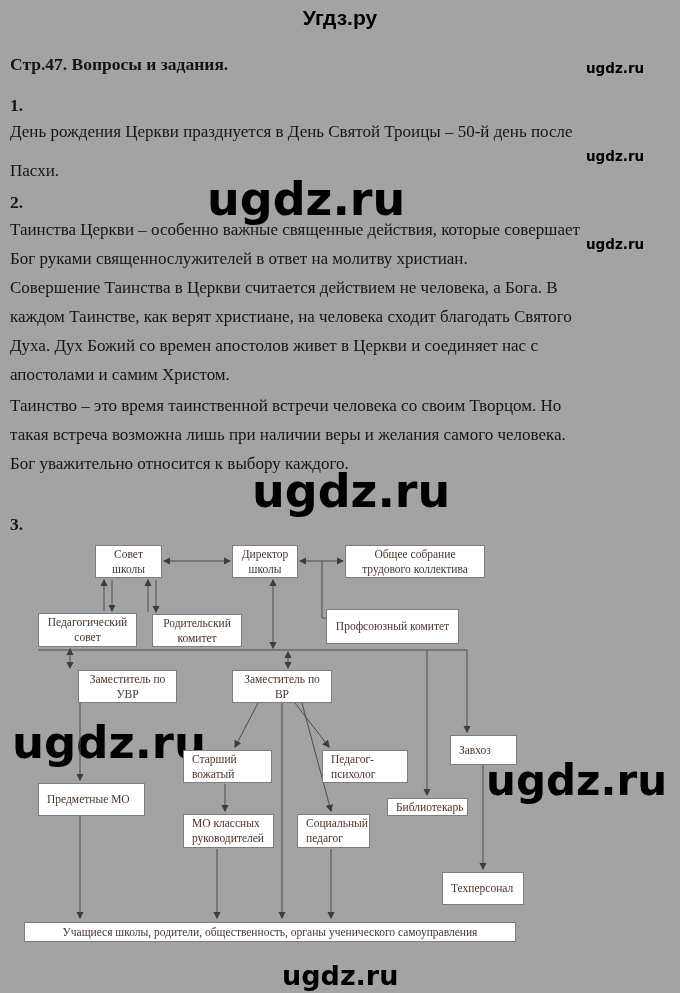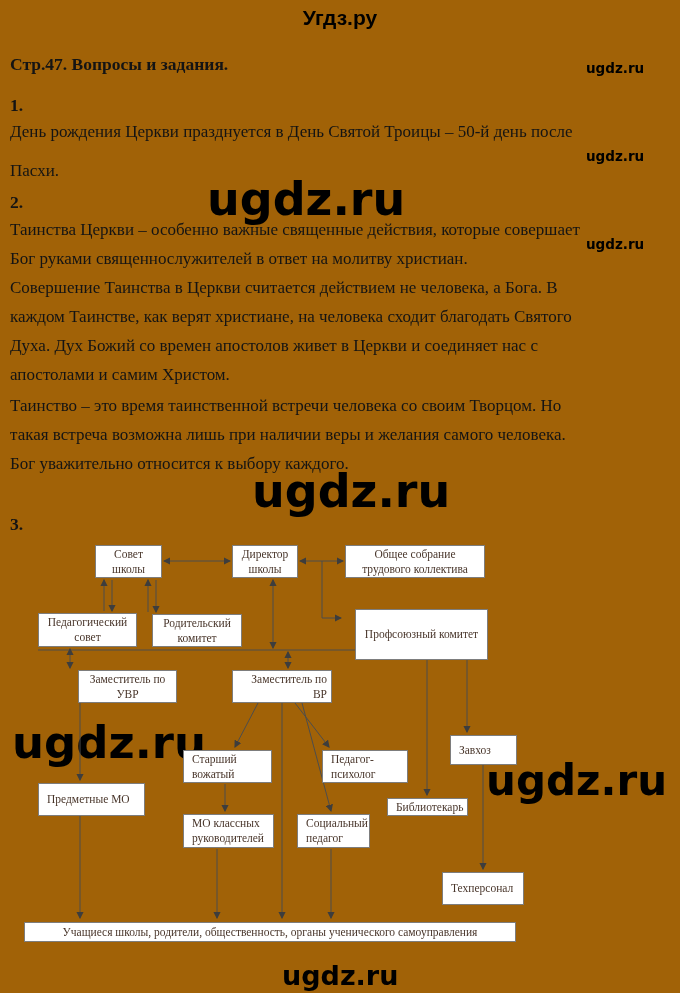--- a/index.html
+++ b/index.html
@@ -1,18 +1,18 @@
 <!DOCTYPE html>
 <html><head>
 <meta charset="utf-8">
 <style>
   html,body { margin:0; padding:0; background:#e8e8e8; }
   .page {
     position:relative; width:680px; height:993px; margin:0 auto;
-    background:#a16207; overflow:hidden;
+    background:#a3a3a3; overflow:hidden;
     font-family:"Liberation Serif", serif; color:#141414;
   }
   .abs { position:absolute; }
   .site-header {
     top:6px; left:0; width:680px; text-align:center;
     font-family:"Liberation Sans", sans-serif; font-weight:bold;
     font-size:21px; color:#000;
   }
   .heading { left:10px; top:54px; font-weight:bold; font-size:17.5px; white-space:nowrap; }
   .qnum { left:10px; font-weight:bold; font-size:17.5px; }
@@ -113,23 +113,23 @@
       <path d="M217,849 L217,918" marker-end="url(#arr)"></path>
       <path d="M331,849 L331,918" marker-end="url(#arr)"></path>
     </g>
   </svg>
 
   <div class="node" style="left:95px;  top:545px; width:67px;  height:33px;">Совет школы</div>
   <div class="node" style="left:232px; top:545px; width:66px;  height:33px;">Директор школы</div>
   <div class="node" style="left:345px; top:545px; width:140px; height:33px;">Общее собрание трудового коллектива</div>
   <div class="node" style="left:38px;  top:613px; width:99px;  height:34px;">Педагогический совет</div>
   <div class="node" style="left:152px; top:614px; width:90px;  height:33px;">Родительский комитет</div>
-  <div class="node" style="left:355px; top:609px; width:133px; height:51px;">Профсоюзный комитет</div>
+  <div class="node" style="left:326px; top:609px; width:133px; height:35px;">Профсоюзный комитет</div>
   <div class="node" style="left:38px;  top:670px; width:99px;  height:33px;margin-left:40px;">Заместитель по УВР</div>
-  <div class="node" style="left:232px; top:670px; width:100px; height:33px;text-align:right;">Заместитель по ВР</div>
+  <div class="node" style="left:232px; top:670px; width:100px; height:33px;">Заместитель по ВР</div>
   <div class="node la" style="left:450px; top:735px; width:67px; height:30px;">Завхоз</div>
   <div class="node la" style="left:183px; top:750px; width:89px; height:33px;">Старший вожатый</div>
   <div class="node la" style="left:322px; top:750px; width:86px; height:33px;">Педагог-психолог</div>
   <div class="node la" style="left:38px;  top:783px; width:107px; height:33px;">Предметные МО</div>
   <div class="node la" style="left:387px; top:798px; width:81px; height:18px;">Библиотекарь</div>
   <div class="node la" style="left:183px; top:814px; width:91px; height:34px;">МО классных руководителей</div>
   <div class="node la" style="left:297px; top:814px; width:73px; height:34px;">Социальный педагог</div>
   <div class="node la" style="left:442px; top:872px; width:82px; height:33px;">Техперсонал</div>
   <div class="node" style="left:24px; top:922px; width:492px; height:20px;">Учащиеся школы, родители, общественность, органы ученического самоуправления</div>
 

